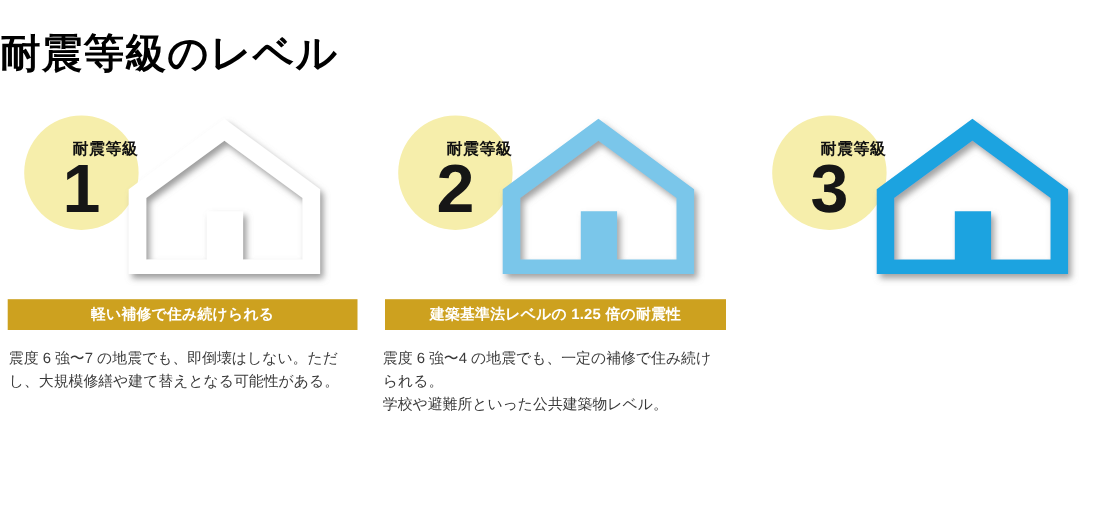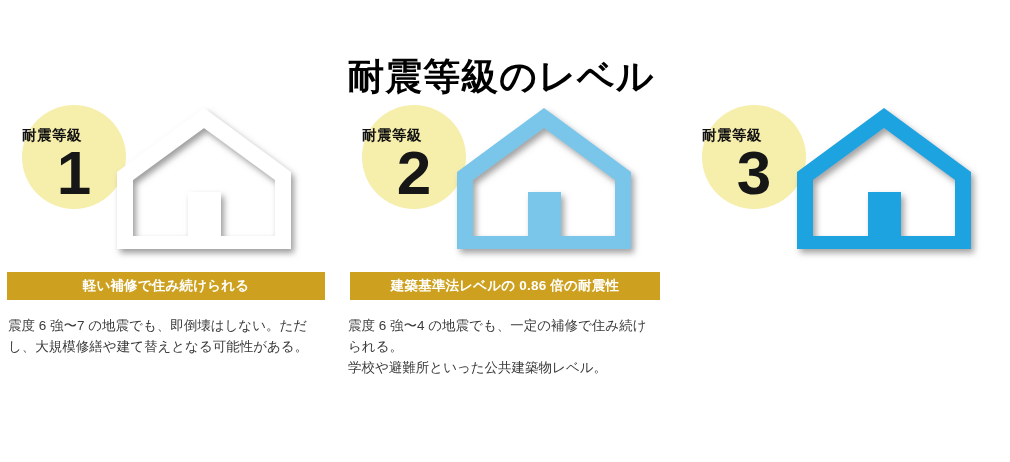--- a/index.html
+++ b/index.html
@@ -13,23 +13,23 @@
     position: relative;
     overflow: hidden;
     font-family: "Liberation Sans", "DejaVu Sans", sans-serif;
     color: #231f20;
   }
 
   
   .page-title {
     position: absolute;
     left: 0;
-    top: 52px;
+    top: 24px;
     width: 1002px;
-    text-align: center;
+    text-align: left;
     font-size: 37px;
     font-weight: bold;
     letter-spacing: 1px;
     color: #000000;
     white-space: nowrap;
   }
 
   
   .columns {
     position: absolute;
@@ -62,21 +62,21 @@
     height: 104px;
     border-radius: 50%;
     background: #f6eeab;
     z-index: 1;
   }
   .badge-text {
     position: absolute;
     left: 22px;
     top: 26px;
     width: 104px;
-    text-align: left;
+    text-align: right;
     font-size: 14.5px;
     font-weight: bold;
     color: #111111;
     letter-spacing: 0.5px;
     z-index: 3;
     white-space: nowrap;
   }
   .badge-num {
     position: absolute;
     left: 22px;
@@ -171,21 +171,21 @@
           <defs>
             <filter id="sh2" x="-30%" y="-30%" width="180%" height="180%">
               <feDropShadow dx="3" dy="4" stdDeviation="3" flood-color="#8b8b8b" flood-opacity="0.8"></feDropShadow>
             </filter>
           </defs>
           <path filter="url(#sh2)" fill="#7ac6ea" d="M96 2 L9 66 L9 143 L183 143 L183 66 Z
                    M96 22 L25 74 L25 130 L80 130 L80 86 L113 86 L113 130 L167 130 L167 74 Z" fill-rule="evenodd"></path>
         </svg>
       </div>
     </div>
-    <div class="bar">建築基準法レベルの 0.86 倍の耐震性</div>
+    <div class="bar">建築基準法レベルの 1.25 倍の耐震性</div>
     <div class="desc">震度 6 強〜4 の地震でも、一定の補修で住み続けられる。
 学校や避難所といった公共建築物レベル。</div>
   </div>
 
   <div class="col col-2">
     <div class="hero">
       <div class="badge-circle"></div>
       <div class="badge-text">耐震等級</div>
       <div class="badge-num">3</div>
       <div class="house-wrap">

